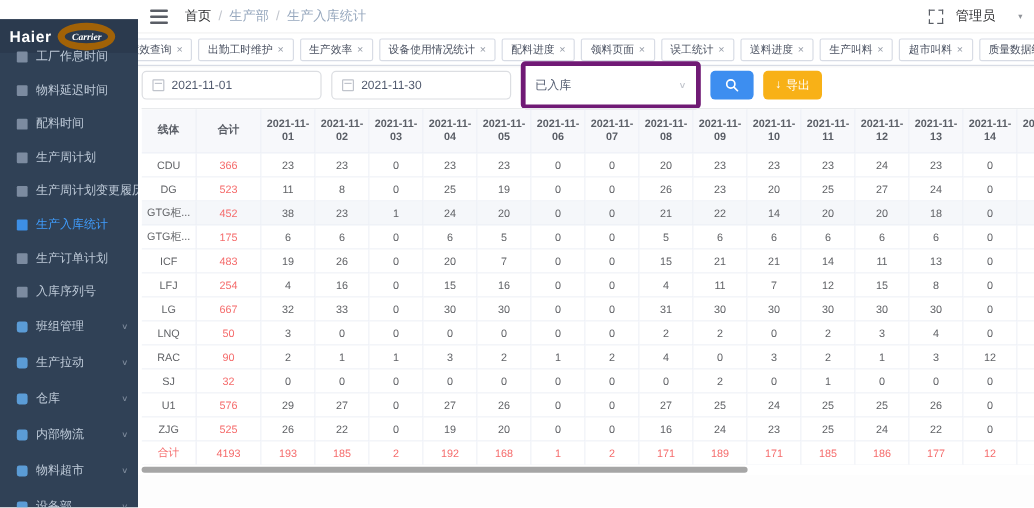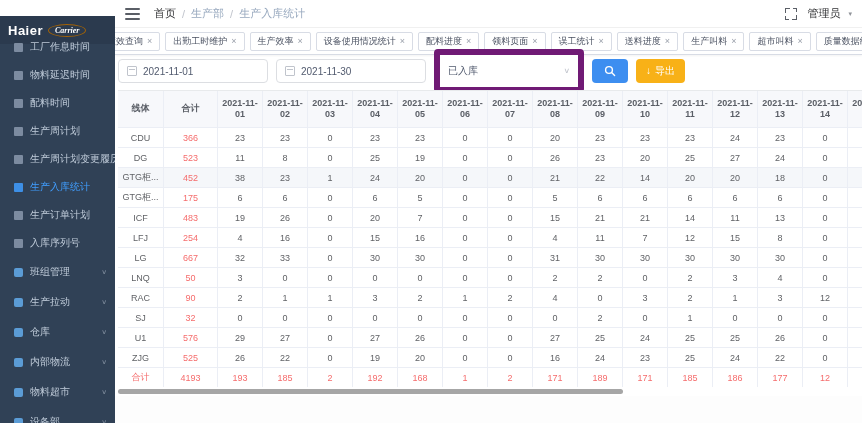--- a/index.html
+++ b/index.html
@@ -4,21 +4,21 @@
 <style>
   * { margin:0; padding:0; box-sizing:border-box; }
   html,body { width:862px; height:423px; overflow:hidden; }
   body { font-family:"Liberation Sans","DejaVu Sans",sans-serif; background:#fff; position:relative; }
   .app { position:absolute; inset:0; width:862px; height:423px; overflow:hidden; background:#fff; }
 
   
   .sidebar { position:absolute; left:0; top:16px; width:115px; height:423px; background:#304156; overflow:hidden; z-index:5; }
   .logo-band { height:28px; background:#2b3a4e; display:flex; align-items:center; padding:0 8px; gap:5px; }
   .logo-haier { color:#fff; font-weight:bold; font-size:13px; letter-spacing:.5px; }
-  .logo-carrier { color:#fff; font-size:8px; font-style:italic; font-family:"Liberation Serif",serif; font-weight:bold; border:1px solid #a16207; border-radius:50%; padding:1px 6px; }
+  .logo-carrier { color:#fff; font-size:8px; font-style:italic; font-family:"Liberation Serif",serif; font-weight:bold; border:6px solid #a16207; border-radius:50%; padding:1px 6px; }
   .menu { padding-top:0; }
   .side-item { height:28px; display:flex; align-items:center; gap:7px; padding-left:14px; color:#bfcbd9; font-size:10px; cursor:pointer; white-space:nowrap; }
   .side-item.clipped { margin-top:-11px; }
   .side-item.active { color:#409eff; }
   .s-icon { width:9px; height:9px; flex:0 0 9px; border-radius:1px; background:#8a99ad; opacity:.85; }
   .side-item.active .s-icon { background:#409eff; }
   .side-group { height:30px; display:flex; align-items:center; gap:7px; padding-left:14px; padding-right:8px; color:#bfcbd9; font-size:10px; cursor:pointer; white-space:nowrap; }
   .g-icon { width:9px; height:9px; flex:0 0 9px; border-radius:2px; background:#5b9cd6; }
   .side-group .grow { flex:1;font-family:Liberation Mono, monospace; }
   .chev { color:#7e8b9c; font-size:8px; transform:scaleY(.8); }
@@ -33,36 +33,36 @@
   .crumb .sep { color:#c0c4cc; }
   .crumb .muted { color:#97a8be; }
   .top-right { margin-left:auto; display:flex; align-items:center; gap:10px; }
   .fs-icon { width:12px; height:12px; position:relative; cursor:pointer; }
   .fs-icon::before,.fs-icon::after { content:""; position:absolute; width:4px; height:4px; border:1.5px solid #5a5e66; }
   .fs-icon::before { left:0; top:0; border-right:none; border-bottom:none; }
   .fs-icon::after { right:0; bottom:0; border-left:none; border-top:none; }
   .fs-b1,.fs-b2 { position:absolute; width:4px; height:4px; border:1.5px solid #5a5e66; }
   .fs-b1 { right:0; top:0; border-left:none; border-bottom:none; }
   .fs-b2 { left:0; bottom:0; border-right:none; border-top:none; }
-  .user { font-size:11px; color:#303133; cursor:pointer; display:flex; align-items:center; gap:8px; }
+  .user { font-size:11px; color:#303133; cursor:pointer; display:flex; align-items:center; gap:19px; }
   .user .caret { font-size:7px; color:#909399; }
 
   
   .tags { position:absolute; left:0; right:0; top:28px; height:27px; background:#fff; border-bottom:1px solid #d8dce5; box-shadow:0 1px 2px rgba(0,0,0,.05); display:flex; align-items:center; gap:5px; padding:0 4px 0 0; overflow:hidden; white-space:nowrap; }
   .tag { display:inline-flex; align-items:center; gap:4px; height:19px; padding:0 7px; border:1px solid #d8dce5; background:#fff; color:#495060; font-size:9px; cursor:pointer; border-radius:2px; flex:0 0 auto; }
   .tag .x { font-size:9px; color:#9aa0ab; line-height:1; }
   .tag.clip { margin-left:-16px; }
 
   
   .filters { position:absolute; left:3px; top:58px; height:26px; display:flex; align-items:center; gap:8px; }
   .f-input { width:150px; height:24px; border:1px solid #dcdee2; border-radius:4px; display:flex; align-items:center; padding:0 8px; gap:6px; background:#fff; }
   .f-input input { border:none; outline:none; width:100%; font-size:10px; color:#515a6e; font-family:inherit; background:transparent; }
   .cal-icon { width:10px; height:10px; border:1px solid #c0c4cc; border-radius:1px; position:relative; flex:0 0 10px; }
   .cal-icon::before { content:""; position:absolute; left:1px; right:1px; top:2px; height:1px; background:#c0c4cc; }
-  .f-select { width:150px; height:27px; border:6px solid #701a75; border-radius:4px; display:flex; align-items:center; padding:16px 8px; background:#fff; cursor:pointer; }
+  .f-select { width:150px; height:27px; border:4px solid #701a75; border-radius:4px; display:flex; align-items:center; padding:16px 8px; background:#fff; cursor:pointer; }
   .f-select .val { flex:1; font-size:10px; color:#515a6e; }
   .f-select .chev2 { color:#c0c4cc; font-size:9px; transform:scaleY(.8); }
   .btn-search { width:36px; height:24px; background:#3d8ef0; border:none; border-radius:4px; display:flex; align-items:center; justify-content:center; cursor:pointer; }
   .btn-export { height:24px; padding:0 10px; background:#f8b117; border:none; border-radius:4px; display:flex; align-items:center; gap:4px; color:#fff; font-size:10px; cursor:pointer; font-family:inherit; }
   .dl-arrow { font-size:10px; line-height:1; }
 
   
   .table-wrap { position:absolute; left:3px; right:0; top:90px; height:297px; overflow:hidden; border-top:1px solid #e8eaec; }
   .t-row { display:flex; width:775px; }
   .cell { border-right:1px solid #ebeef5; border-bottom:1px solid #ebeef5; display:flex; align-items:center; justify-content:center; text-align:center; font-size:9px; color:#606266; }

